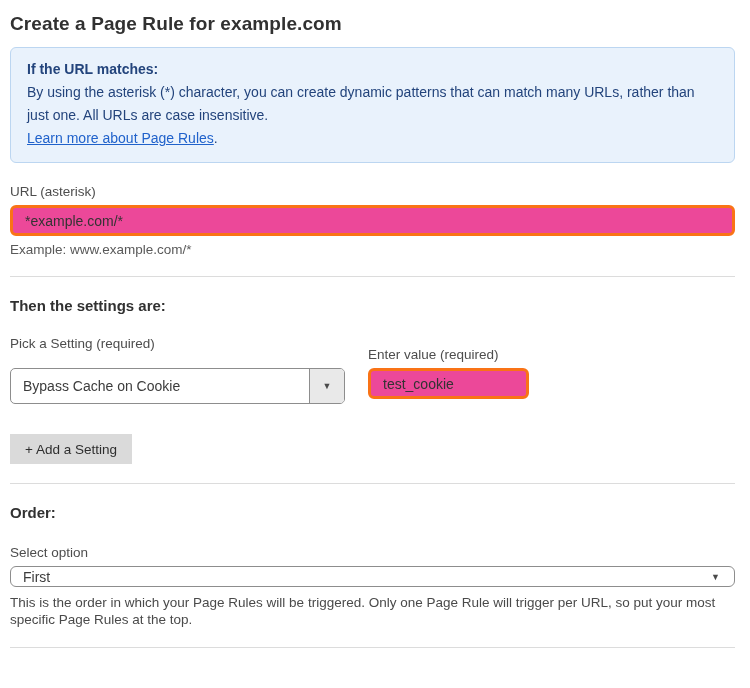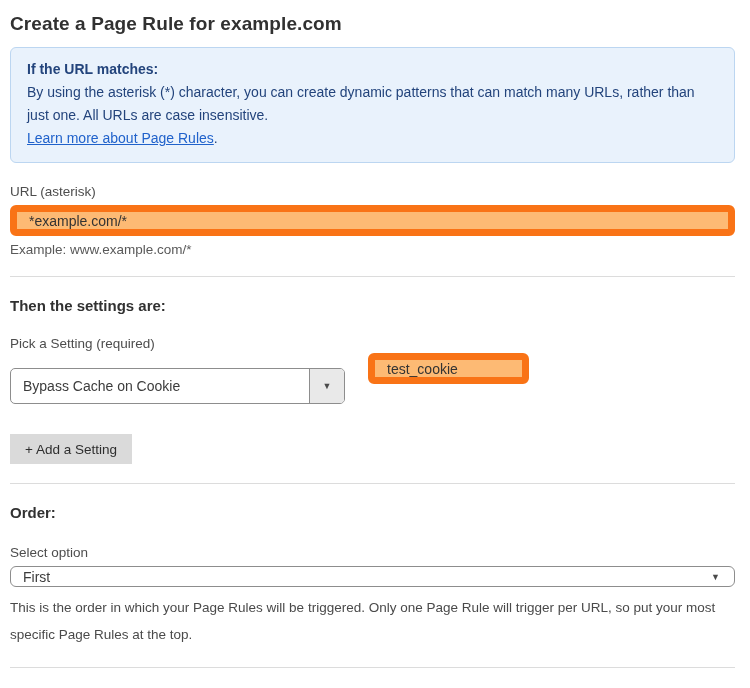--- a/index.html
+++ b/index.html
@@ -29,24 +29,24 @@
   .info-box a.info-link { color: #2062cb; text-decoration: underline; cursor: pointer; }
   .info-box .info-link-suffix { color: #23447c; }
 
   .field-label {
     font-size: 13.5px; color: #4d4d4d; display: block;
   }
   .url-label { margin-top: 21px; }
 
   .text-input {
     display: block; width: 100%; height: 31px;
-    border: 7px solid #f97316; border-radius: 6px;
+    border: 3px solid #f97316; border-radius: 6px;
     padding: 0 12px; font-size: 14px; color: #333;
     font-family: "Liberation Sans", sans-serif;
-    background: #fdba74; outline: none;
+    background: #ec4899; outline: none;
     margin-top: 6px;
   }
   .hint { font-size: 13.5px; color: #595959; margin-top: 6px; }
 
   hr.divider {
     border: none; border-top: 1px solid #dcdcdc;
     margin: 19px 0 0;
   }
 
   .section-heading { font-size: 15px; font-weight: 700; color: #313131; margin-top: 20px; }
@@ -94,21 +94,21 @@
     display: flex; align-items: center;
     padding: 0 12px; font-size: 14px; color: #3c3c3c;
     cursor: pointer;
   }
   .wide-select .wide-select-arrow {
     position: absolute; right: 14px; top: 50%; transform: translateY(-50%);
     font-size: 9px; color: #4a4a4a;
   }
 
   .order-help {
-    margin-top: 7px; font-size: 13.5px; color: #4a4a4a; line-height: 27px;
+    margin-top: 7px; font-size: 13.5px; color: #4a4a4a; line-height: 17px;
     max-width: 726px;
   }
 </style>
 </head>
 <body>
 
 <div class="container">
 
   <h1 class="page-title">Create a Page Rule for example.com</h1>
 
@@ -128,20 +128,21 @@
 
   <div class="settings-row">
     <div class="settings-col-left">
       <label class="field-label">Pick a Setting (required)</label>
       <div class="select-shell">
         <div class="select-text">Bypass Cache on Cookie</div>
         <div class="select-arrow-box">▼</div>
       </div>
     </div>
     <div class="settings-col-right">
+      <label class="field-label">Enter value (required)</label>
       <input class="text-input value-input" type="text" value="test_cookie" style="">
     </div>
   </div>
 
   <button class="btn btn-grey add-setting-btn">+ Add a Setting</button>
 
   <hr class="divider">
 
   <div class="section-heading">Order:</div>
 

